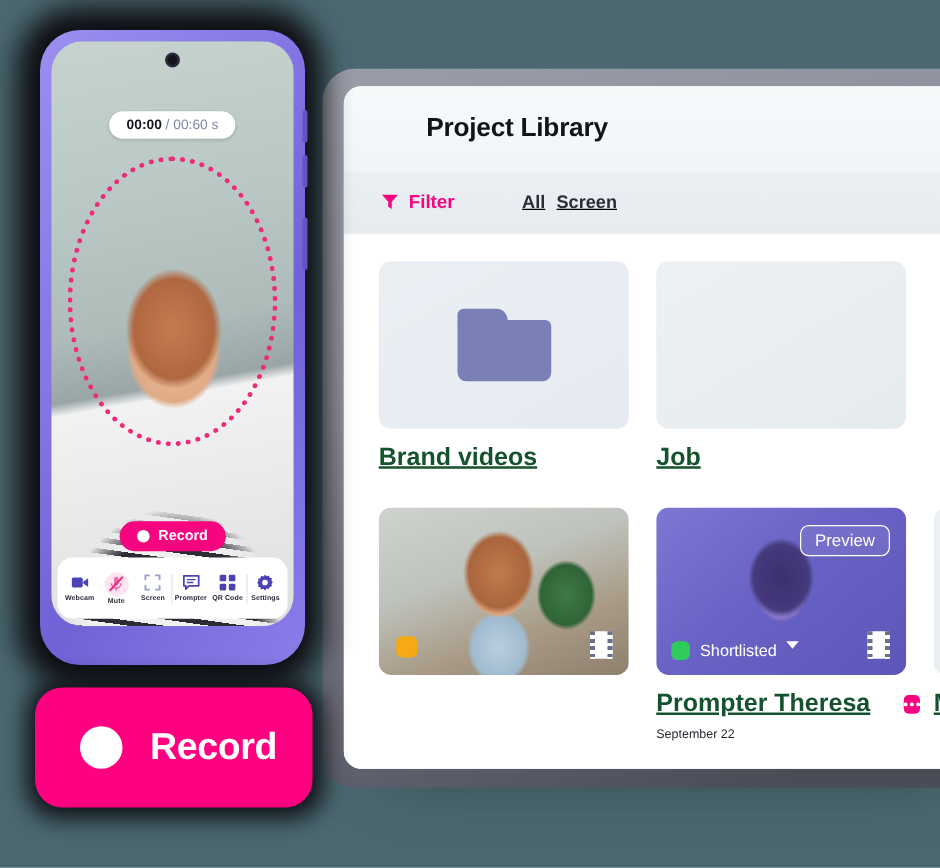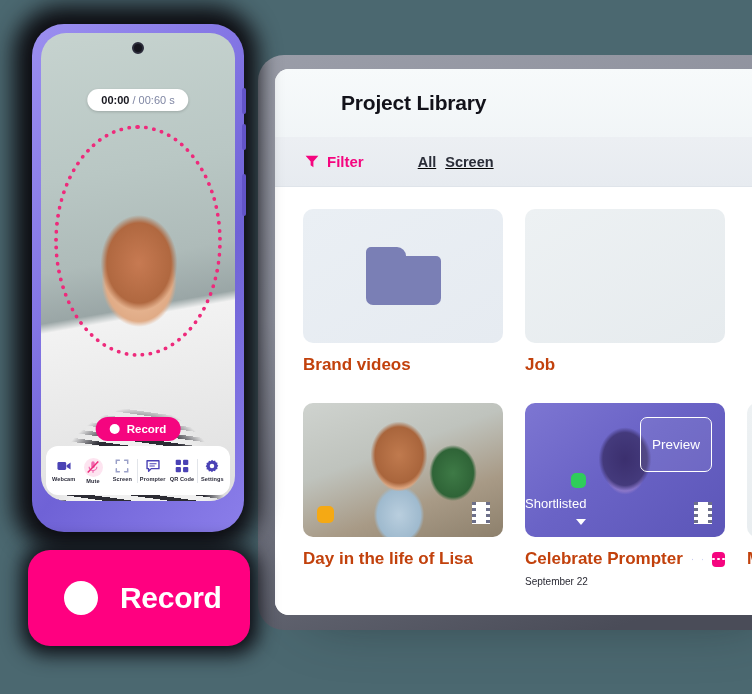--- a/index.html
+++ b/index.html
@@ -65,22 +65,22 @@
   .folder-ico{ width:75px; height:58px; position:relative; }
   .folder-ico .tab-f{
     position:absolute; left:0; top:0; width:40px; height:14px;
     background:#7a7fb5; border-radius:5px 9px 0 0;
   }
   .folder-ico .body-f{
     position:absolute; left:0; top:9px; width:75px; height:49px;
     background:#7a7fb5; border-radius:5px 5px 7px 7px;
   }
   .card-title{
-    margin-top:12px; font-size:17px; font-weight:bold; color:#c2410c;
-    display:flex; align-items:center; gap:9px; white-space:nowrap;
+    margin-top:12px; font-size:20px; font-weight:bold; color:#14532d;
+    display:flex; align-items:center; gap:9px; white-space:nowrap;text-decoration:underline;
   }
   .card-date{ margin-top:7px; font-size:10px; color:#2b2b35; font-weight:normal;}
 
   
   .ph-lisa{
     background:
       radial-gradient(ellipse 46px 54px at 96px 52px,#c07a4e 0%,#a9653c 52%,rgba(169,101,60,0) 62%),
       radial-gradient(ellipse 30px 34px at 96px 62px,#e8b795 0%,#dca57f 70%,rgba(220,165,127,0) 78%),
       radial-gradient(ellipse 36px 42px at 96px 112px,#b9cede 0%,#9fbace 60%,rgba(159,186,206,0) 70%),
       radial-gradient(ellipse 34px 40px at 150px 70px,#3e7a46 0%,#2f6437 60%,rgba(47,100,55,0) 70%),
@@ -105,26 +105,26 @@
   }
   .film i{
     position:absolute; left:0; width:4px; height:100%;
     background:repeating-linear-gradient(180deg,#6c6f8a 0 3px,#fff 3px 6px);
   }
   .film i.r{ left:auto; right:0; }
   .preview-btn{
     position:absolute; right:13px; top:14px;
     border:1.6px solid #ffffff; border-radius:7px;
     color:#fff; font-size:13.5px; font-weight:normal;
-    padding:19px 11px; background:rgba(255,255,255,.08);
+    padding:4px 11px; background:rgba(255,255,255,.08);
     cursor:pointer;
   }
   .shortlist{
-    position:absolute; left:0; bottom:12px;
-    display:flex; align-items:flex-end; gap:8px; cursor:pointer;flex-direction:column;
+    position:absolute; left:12px; bottom:12px;
+    display:flex; align-items:flex-start; gap:8px; cursor:pointer;
   }
   .shortlist .sdot{ width:15px; height:15px; border-radius:5px; background:#2fcc5b; }
   .shortlist .stext{ color:#fff; font-size:13px; }
   .caret{ width:0;height:0;border-left:5px solid transparent;border-right:5px solid transparent;border-top:6px solid #fff;}
 
   .act-ico{ width:15px; height:15px; display:block; cursor:pointer; }
   .more-btn{
     background:#f5057f; border-radius:4px; width:22px; height:15px;
     display:flex; align-items:center; justify-content:center; gap:2.5px; cursor:pointer;
   }
@@ -268,38 +268,37 @@
       <div class="row">
 
         <div class="card">
           <div class="thumb ph-lisa">
             <div class="dot dot-amber"></div>
             <div class="film">
                 <i></i>
                 <i class="r"></i>
               </div>
           </div>
-          <div class="card-title">Day in the life of Lisa</div>
         </div>
 
         <div class="card">
           <div class="thumb ph-theresa">
             <div class="preview-btn">Preview</div>
             <div class="shortlist">
               <span class="sdot"></span>
               <span class="stext">Shortlisted</span>
               <span class="caret"></span>
             </div>
             <div class="film">
                 <i></i>
                 <i class="r"></i>
               </div>
           </div>
           <div class="card-title">
-            <span>Celebrate Prompter</span>
+            <span>Prompter Theresa</span>
             <svg class="act-ico" viewBox="0 0 16 16">
               <circle cx="12.2" cy="3.2" r="2.1" fill="none" stroke="#3b4ad6" stroke-width="1.5"></circle>
               <circle cx="3.6" cy="8" r="2.1" fill="none" stroke="#3b4ad6" stroke-width="1.5"></circle>
               <circle cx="12.2" cy="12.8" r="2.1" fill="none" stroke="#3b4ad6" stroke-width="1.5"></circle>
               <line x1="5.5" y1="7" x2="10.4" y2="4.2" stroke="#3b4ad6" stroke-width="1.5"></line>
               <line x1="5.5" y1="9" x2="10.4" y2="11.8" stroke="#3b4ad6" stroke-width="1.5"></line>
             </svg>
             <svg class="act-ico" viewBox="0 0 16 16">
               <path d="M8 1.4 L10 5.9 L15 6.4 L11.3 9.7 L12.4 14.6 L8 12 L3.6 14.6 L4.7 9.7 L1 6.4 L6 5.9 Z" fill="none" stroke="#3b4ad6" stroke-width="1.4" stroke-linejoin="round"></path>
             </svg>

